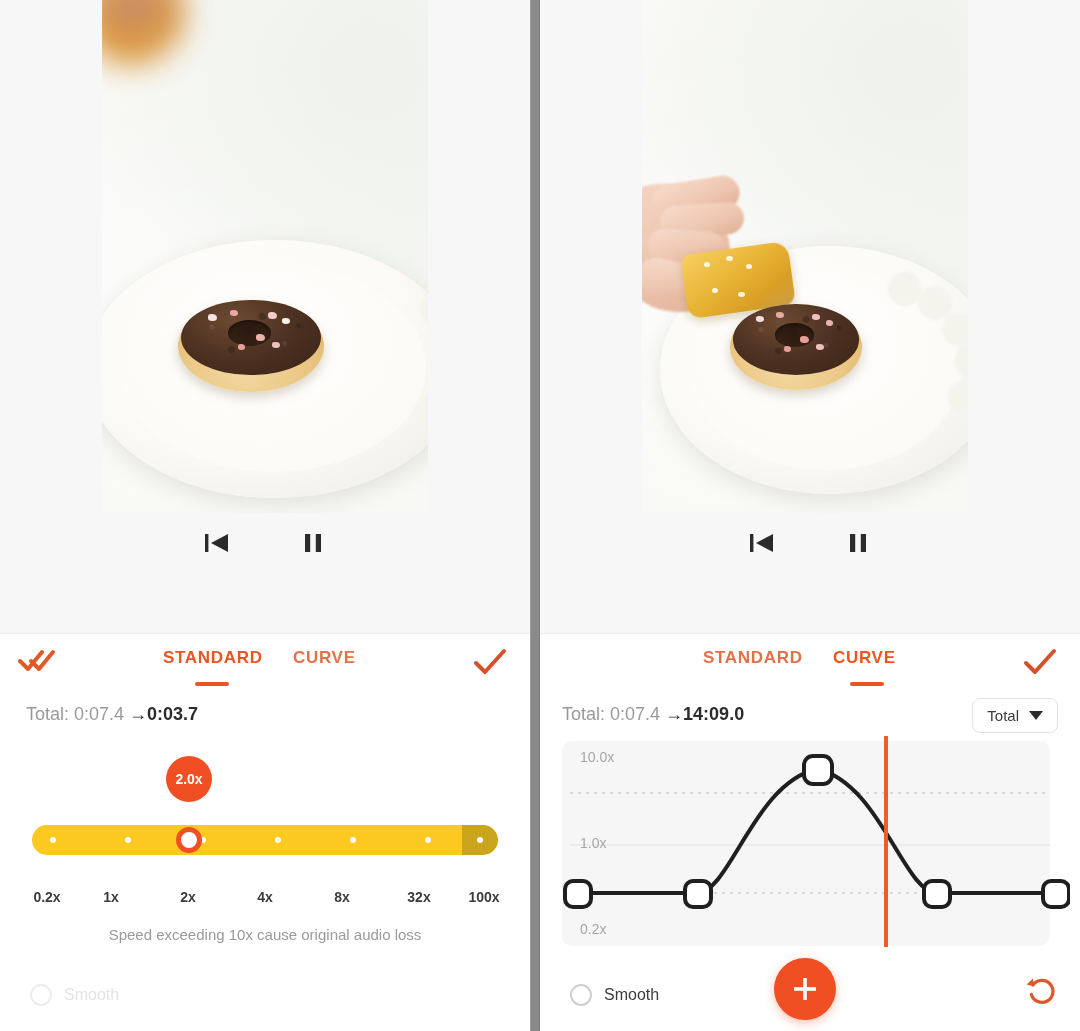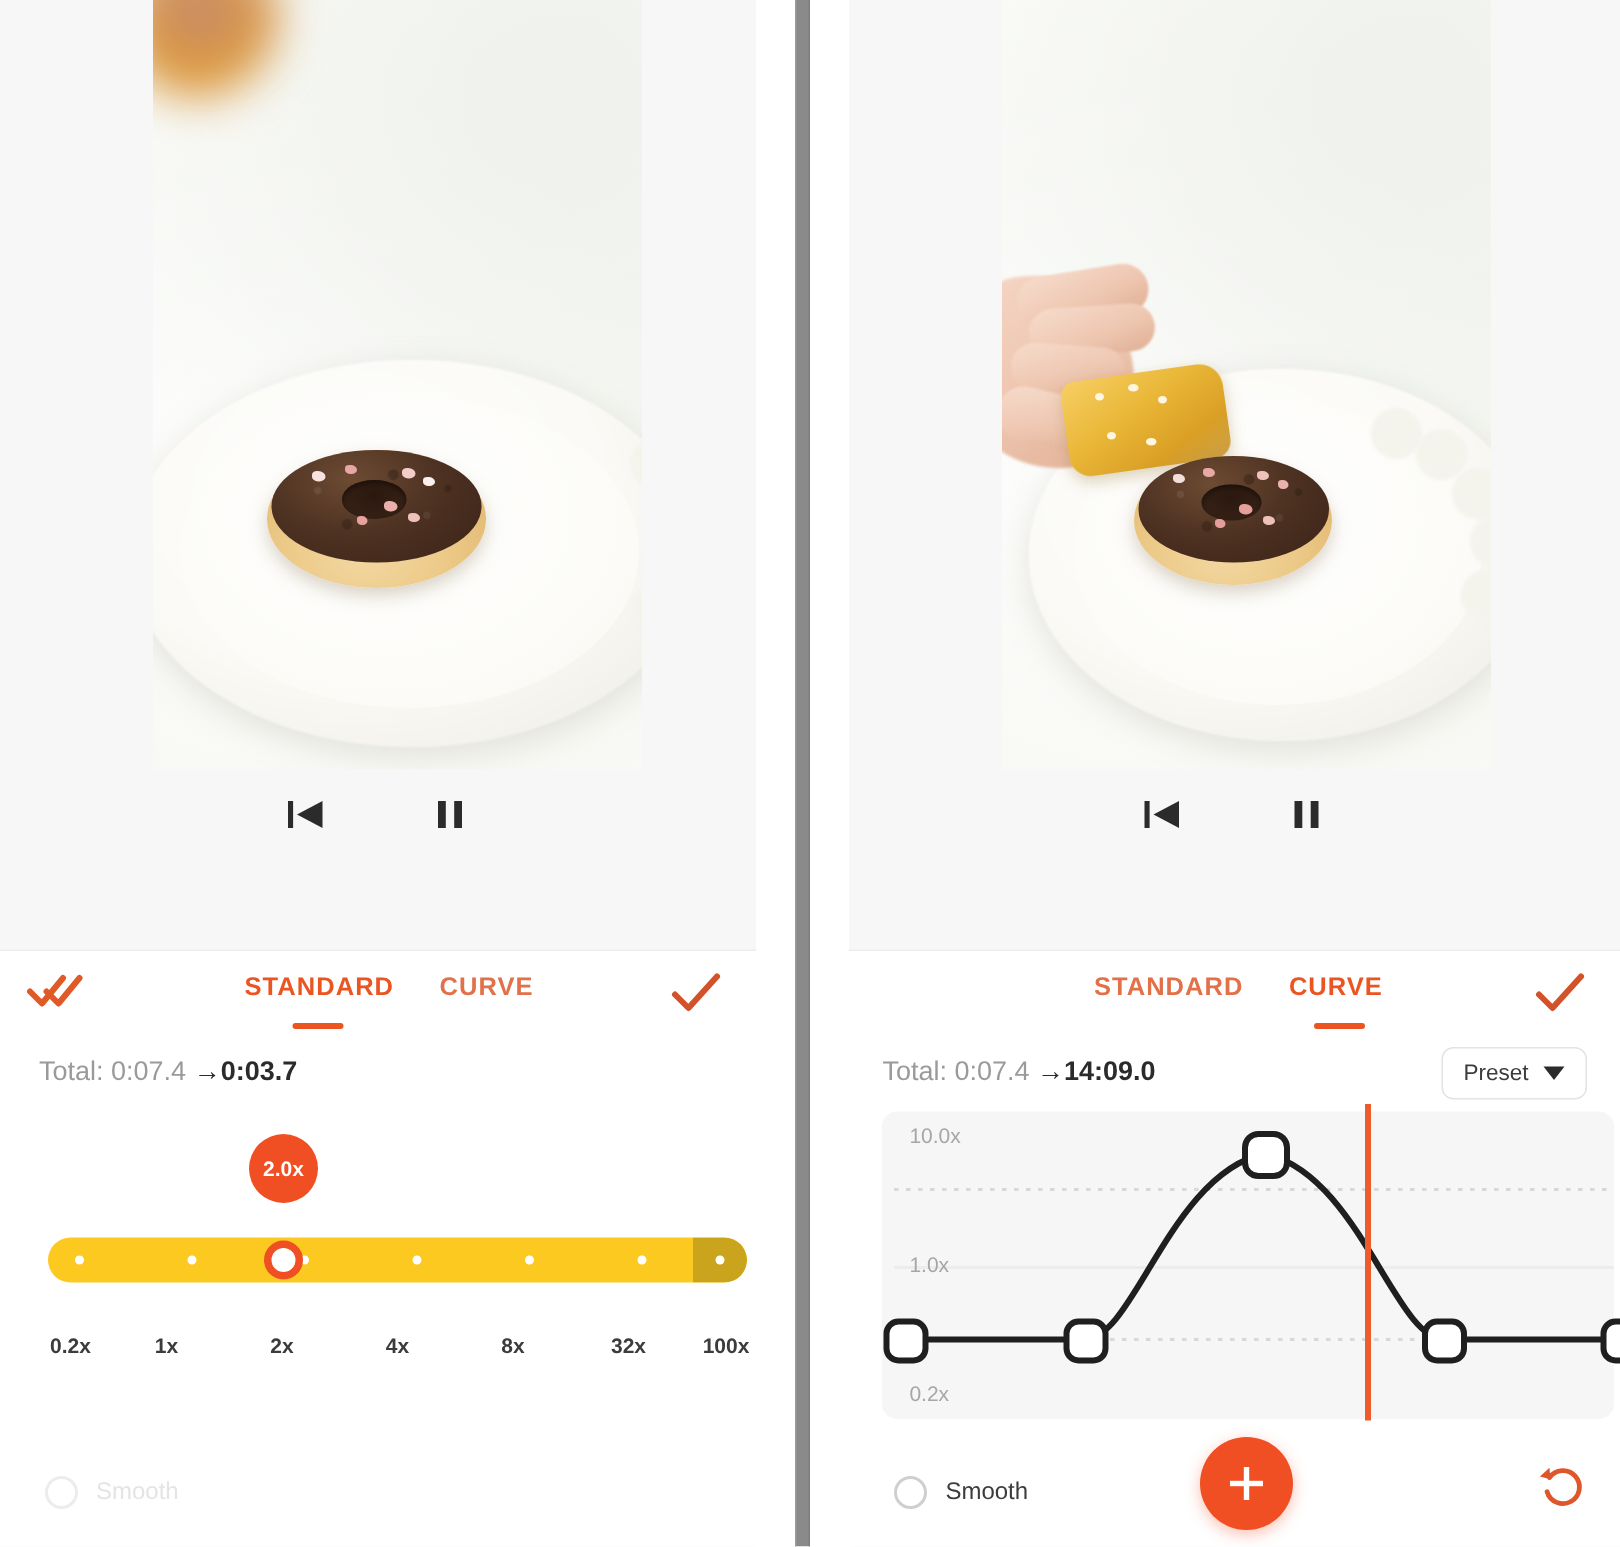--- a/index.html
+++ b/index.html
@@ -1,21 +1,21 @@
 <!DOCTYPE html>
 <html><head>
 <meta charset="utf-8">
 <style>
   * { box-sizing: border-box; margin: 0; padding: 0; }
   html, body {
     width: 1080px; height: 1031px;
     font-family: "Liberation Sans", sans-serif;
     background: #ffffff; overflow: hidden;
   }
-  .screen { position: relative; width: 1080px; height: 1031px; display: flex; gap: 26px; }
+  .screen { position: relative; width: 1080px; height: 1031px; display: flex; }
 
   .panel { position: relative; width: 530px; height: 1031px; background: #f7f7f7; overflow: hidden; }
   .panel-right { width: 540px; }
 
   .divider {
     width: 10px; height: 1031px;
     background: #8a8a8a;
     border-left: 1px solid #9b9b9b;
     border-right: 1px solid #7e7e7e;
     flex: 0 0 10px;
@@ -305,20 +305,21 @@
       <div class="tick-labels" style="top:255px;">
         <div class="tick-label" style="left:47px;">0.2x</div>
         <div class="tick-label" style="left:111px;">1x</div>
         <div class="tick-label" style="left:188px;">2x</div>
         <div class="tick-label" style="left:265px;">4x</div>
         <div class="tick-label" style="left:342px;">8x</div>
         <div class="tick-label" style="left:419px;">32x</div>
         <div class="tick-label" style="left:484px;">100x</div>
       </div>
 
+      <div class="hint" style="top:292px;">Speed exceeding 10x cause original audio loss</div>
 
       <div class="smooth-row" style="left:30px; top:350px;">
         <span class="cb dim"></span>
         <span class="smooth-label dim">Smooth</span>
       </div>
     </div>
   </div>
 
   <div class="divider"></div>
 
@@ -394,21 +395,21 @@
           </svg>
         </div>
       </div>
 
       <div class="totals" style="left:22px; top:70px;">
         <span>Total: </span><span>0:07.4</span>
         <span class="arrow">→</span><span class="new">14:09.0</span>
       </div>
 
       <div class="preset" style="right:22px; top:64px;">
-        <span>Preset</span>
+        <span>Total</span>
         <span class="caret"></span>
       </div>
 
       <div class="curve-wrap" style="top:107px;">
         <div class="curve-bg"></div>
 
         <svg width="508" height="205" viewBox="0 0 508 205" style="position:absolute;left:0;top:0;">
 
           <line x1="8" y1="52" x2="488" y2="52" stroke="#d8d8d8" stroke-width="2" stroke-dasharray="3 5"></line>
           <line x1="8" y1="104" x2="488" y2="104" stroke="#ececec" stroke-width="2"></line>

